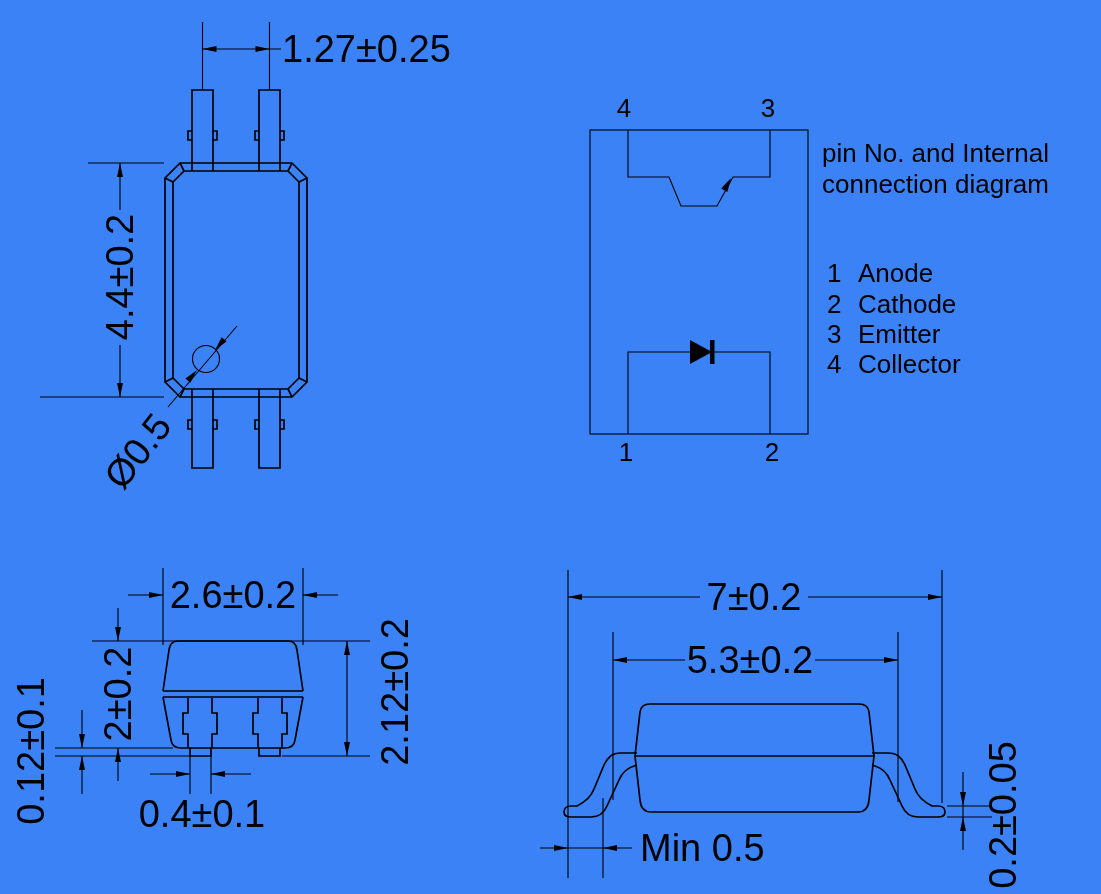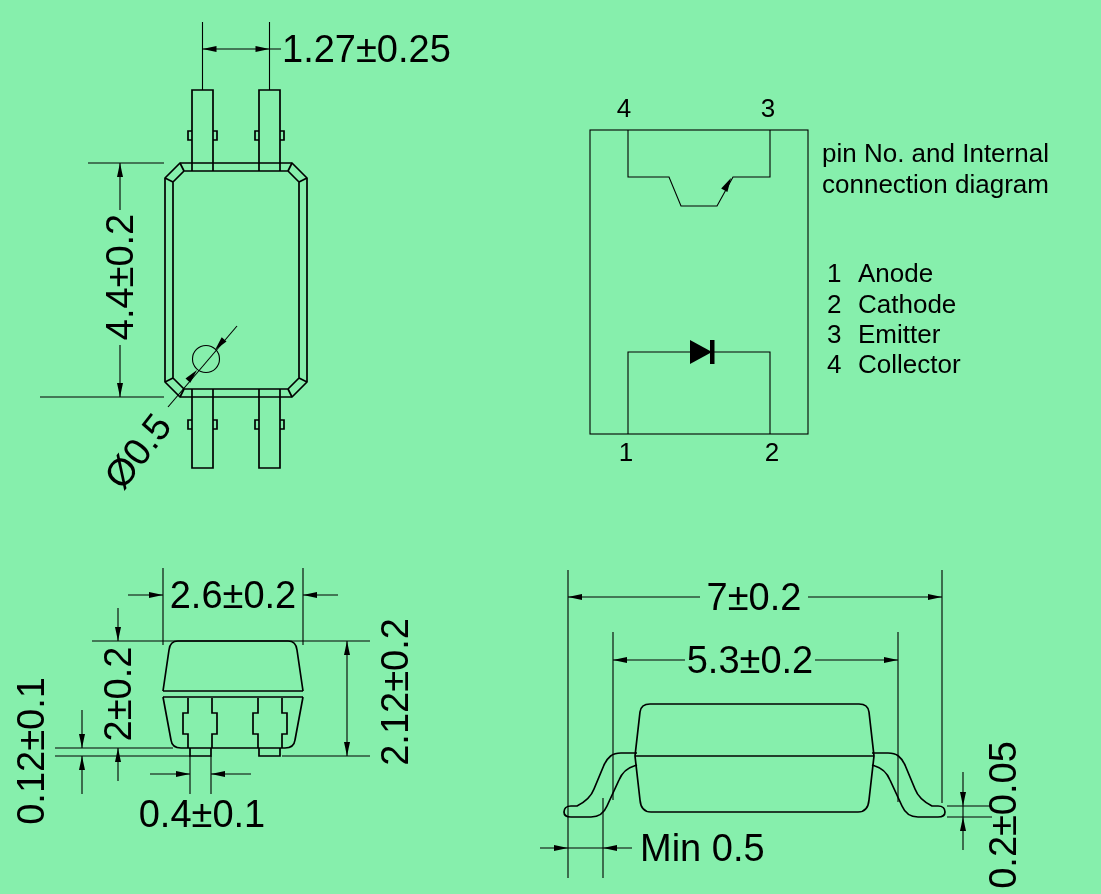--- a/index.html
+++ b/index.html
@@ -1,16 +1,16 @@
 <!DOCTYPE html>
 <html><head>
 <meta charset="utf-8">
 <style>
   html,body{margin:0;padding:0;background:#ffffff;}
-  .canvas{position:relative;width:1101px;height:894px;background:#86efac;overflow:hidden;}
+  .canvas{position:relative;width:1101px;height:894px;background:#3b82f6;overflow:hidden;}
   svg{display:block;}
   .part{fill:none;stroke:#000;stroke-width:1.7;}
   .thin{fill:none;stroke:#000;stroke-width:1.1;}
   .arrow{fill:#000;stroke:none;}
   .solid{fill:#000;stroke:none;}
   .dimtext{font-family:"Liberation Sans","DejaVu Sans",sans-serif;font-size:38px;fill:#000;}
   .dgmtext{font-family:"Liberation Sans","DejaVu Sans",sans-serif;font-size:26px;fill:#000;}
 </style>
 </head>
 <body>

